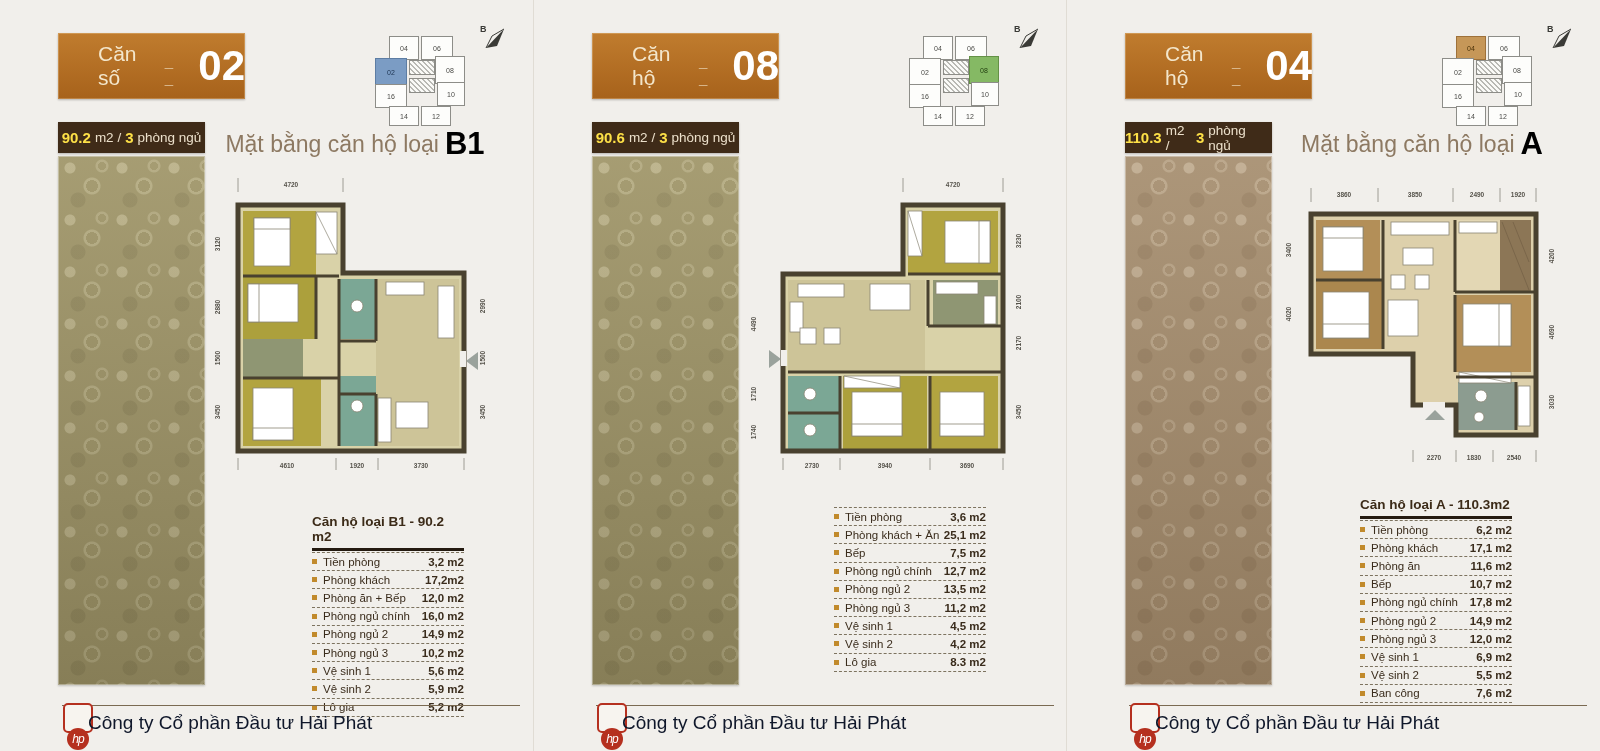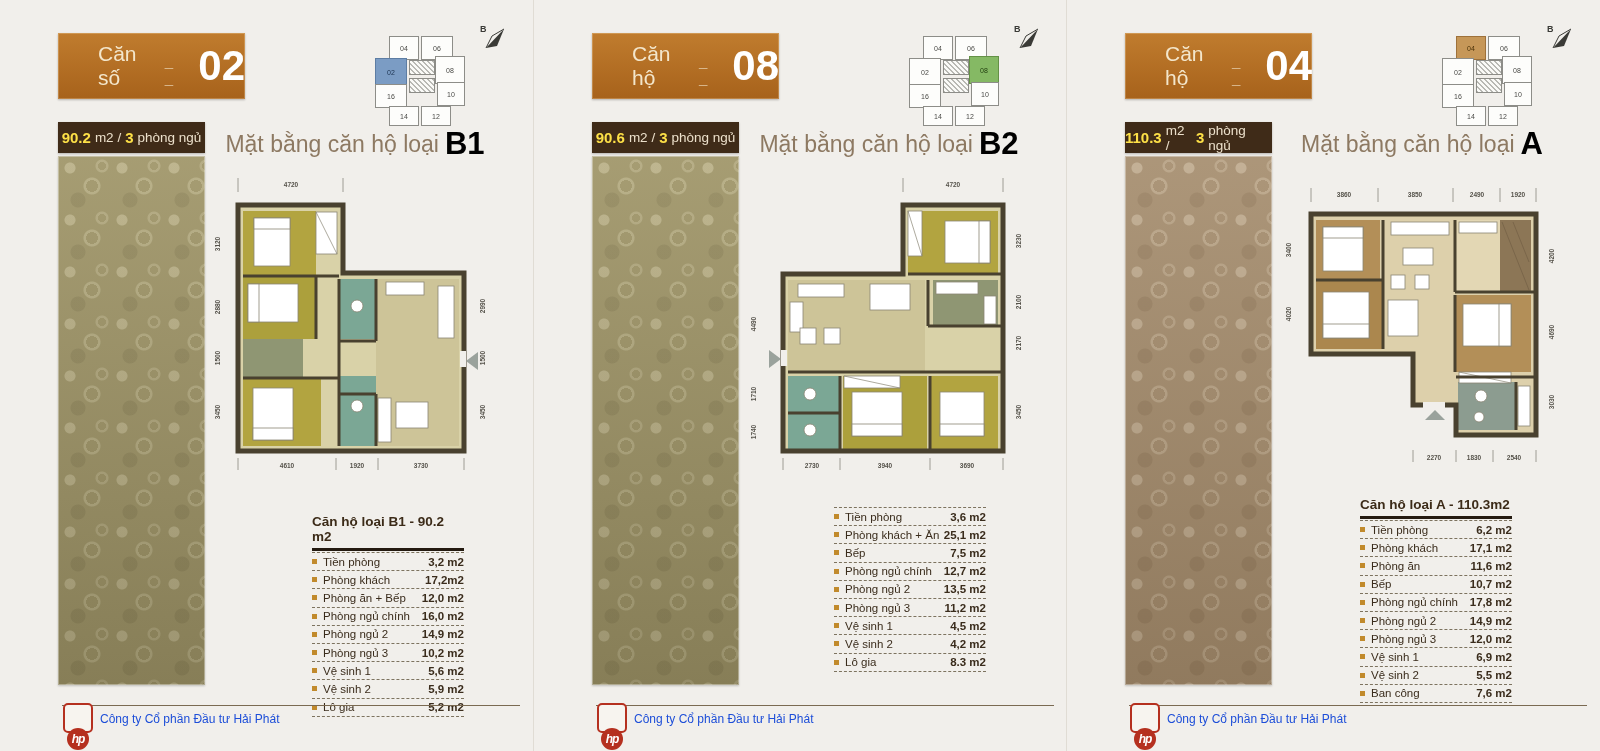--- a/index.html
+++ b/index.html
@@ -107,24 +107,24 @@
 
   
   .footer-line{position:absolute;left:62px;top:705px;width:458px;height:1px;background:#7a6a52;}
   .footer-logo{
     position:absolute;left:63px;top:703px;width:30px;height:30px;
     border:2px solid #b5301f;border-radius:5px;background:#f7f4ef;
     display:flex;align-items:center;justify-content:center;box-sizing:border-box;
   }
   .footer-logo .logo-circle{
     width:22px;height:22px;border-radius:50%;background:#b5301f;
-    color:#fff;font-size:12px;font-weight:bold;font-style:italic;
+    color:#fff;font-size:12px;font-weight:normal;font-style:italic;
     display:flex;align-items:center;justify-content:center;letter-spacing:-1px;margin-top:42px;
   }
-  .footer-company{position:absolute;left:100px;top:712px;font-size:12px;color:#1d4ed8;}
+  .footer-company{position:absolute;left:88px;top:712px;font-size:19px;color:#0f172a;}
 </style>
 </head>
 <body>
 
 <div class="page">
 
   <section class="panel p1">
     <div class="unit-header">
       <span class="uh-label">Căn số</span>
       <span class="uh-blanks">_ _</span>
@@ -314,23 +314,20 @@
       <div class="kbox" style="left:64px;top:80px;width:28px;height:18px;">12</div>
     </div>
     <div class="compass">
       <span class="c-label">B</span>
       <svg width="22" height="24" viewBox="0 0 22 24">
         <path d="M2,22 L20,3 L13,20 Z" fill="#3a3a36"></path>
         <path d="M20,3 L8,10 L2,22" fill="none" stroke="#3a3a36" stroke-width="1"></path>
       </svg>
     </div>
 
-    <div class="plan-title">
-      <span>Mặt bằng căn hộ loại</span><span class="pt-type">B2</span>
-    </div>
 
     <svg class="floor-plan" width="292" height="312" viewBox="0 0 292 312">
       <path d="M163,39 H263 V285 H43 V108 H163 Z" fill="#d9d2a8"></path>
       <g>
         <rect x="168" y="45" width="90" height="63" fill="#b2a440"></rect>
         <rect x="48" y="114" width="137" height="92" fill="#cdc498"></rect>
         <rect x="193" y="114" width="65" height="46" fill="#8f9673"></rect>
         <rect x="48" y="210" width="52" height="37" fill="#7ba795"></rect>
         <rect x="48" y="247" width="52" height="36" fill="#7ba795"></rect>
         <rect x="103" y="210" width="84" height="73" fill="#aca03c"></rect>

